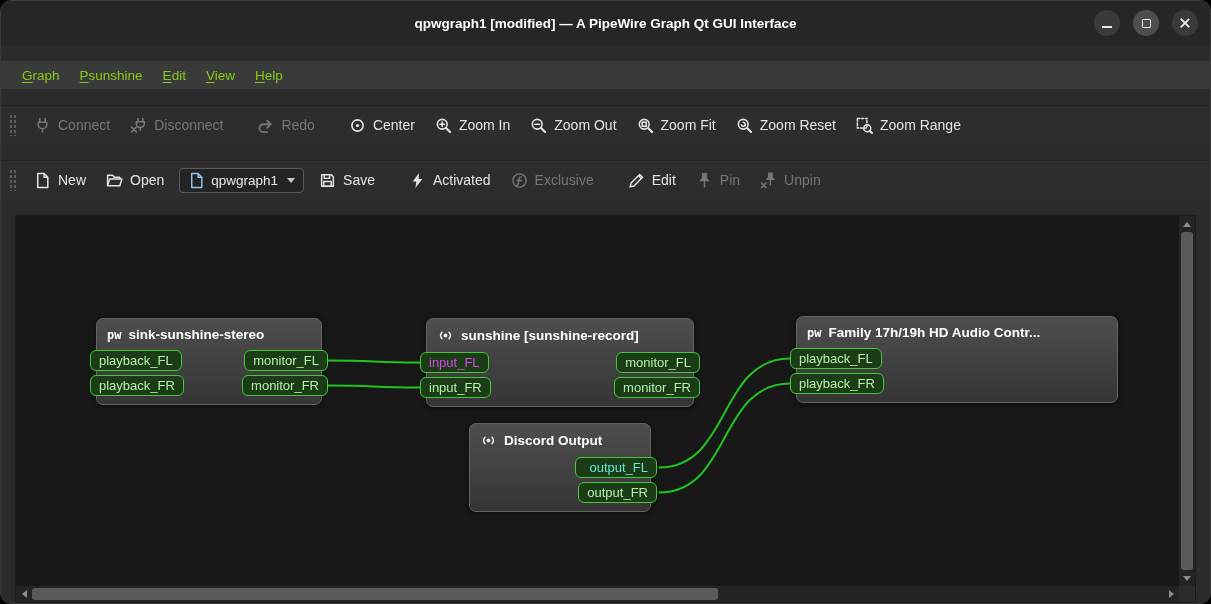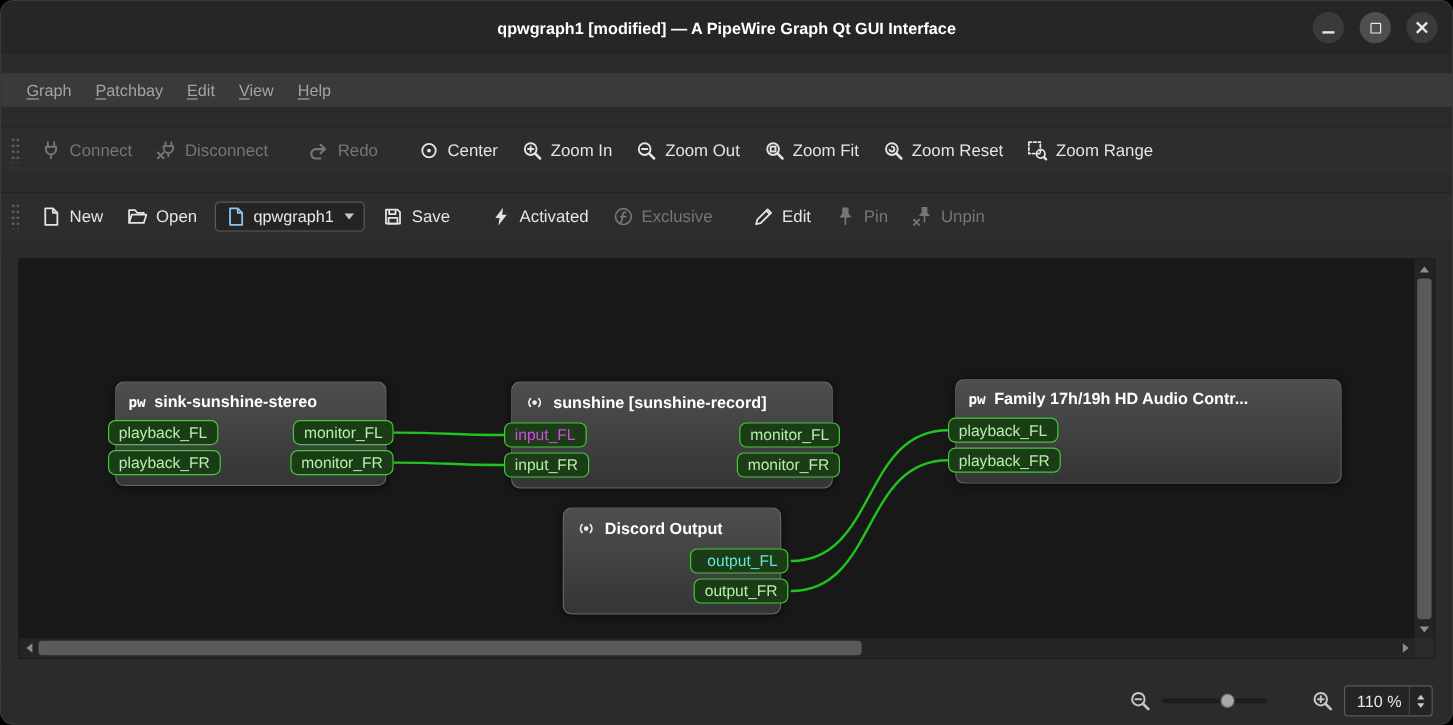--- a/index.html
+++ b/index.html
@@ -16,21 +16,21 @@
           align-items:center;justify-content:center;cursor:pointer;}
   .winbtn.lit{background:#4e4e4e;}
   .g-min{width:10px;height:2px;background:#e8e8e8;margin-top:7px;}
   .g-max{width:9px;height:9px;border:1.5px solid #e8e8e8;box-sizing:border-box;border-radius:1px;}
   .g-close{position:relative;width:12px;height:12px;}
   .g-close::before,.g-close::after{content:"";position:absolute;left:5px;top:0;width:1.6px;height:12px;background:#e8e8e8;}
   .g-close::before{transform:rotate(45deg);} .g-close::after{transform:rotate(-45deg);}
 
   
   .menubar{height:28px;flex:0 0 auto;background:#3a3a3a;display:flex;align-items:center;padding:0 12px;gap:2px;}
-  .menu-item{padding:3px 9px;font-size:13.5px;color:#a3a3a3;border-radius:3px;cursor:default;white-space:nowrap;}
+  .menu-item{padding:3px 9px;font-size:13.5px;color:#84cc16;border-radius:3px;cursor:default;white-space:nowrap;}
   .menu-item u{text-decoration:underline;text-underline-offset:2px;}
 
   
   .toolbar{height:38px;flex:0 0 auto;background:#2d2d2d;border-top:1px solid #232323;
            display:flex;align-items:center;padding:0 4px;gap:2px;}
   .grip{width:7px;height:22px;margin:0 7px 0 4px;
         background-image:radial-gradient(circle,#606060 1.1px,transparent 1.3px);
         background-size:4px 5px;}
   .tbtn{display:inline-flex;align-items:center;gap:7px;padding:5px 9px;border-radius:4px;
         color:#e4e4e4;font-size:14px;cursor:default;white-space:nowrap;}
@@ -239,21 +239,21 @@
           <span class="g-max"></span>
         </span>
       <span class="winbtn">
           <span class="g-close"></span>
         </span>
     </div>
   </div>
 
   <div class="menubar">
     <span class="menu-item"><u>G</u><span>raph</span></span>
-    <span class="menu-item"><u>P</u><span>atchbay</span></span>
+    <span class="menu-item"><u>P</u><span>sunshine</span></span>
     <span class="menu-item"><u>E</u><span>dit</span></span>
     <span class="menu-item"><u>V</u><span>iew</span></span>
     <span class="menu-item"><u>H</u><span>elp</span></span>
   </div>
 
   <div class="toolbar">
     <span class="grip"></span>
     <span class="tbtn disabled">
         <svg class="ic">
           <use href="#i-plug"></use>
@@ -457,33 +457,14 @@
           </span>
         <div class="h-thumb"></div>
         <span class="sb-btn" style="right:0">
             <span class="tri right"></span>
           </span>
       </div>
       <div class="corner"></div>
     </div>
   </div>
 
-  <div class="statusbar">
-    <svg class="status-ic">
-        <use href="#i-mag-minus"></use>
-      </svg>
-    <span class="slider">
-      <span class="groove"><span class="groove-fill" style="background: rgb(53, 132, 228);"></span></span>
-      <span class="slider-thumb"></span>
-    </span>
-    <svg class="status-ic gap">
-        <use href="#i-mag-plus"></use>
-      </svg>
-    <span class="spin">
-      <span class="spin-val">110 %</span>
-      <span class="spin-arrows">
-        <span class="sa up"></span>
-        <span class="sa down"></span>
-      </span>
-    </span>
-  </div>
 
 </div>
 
 </body></html>

